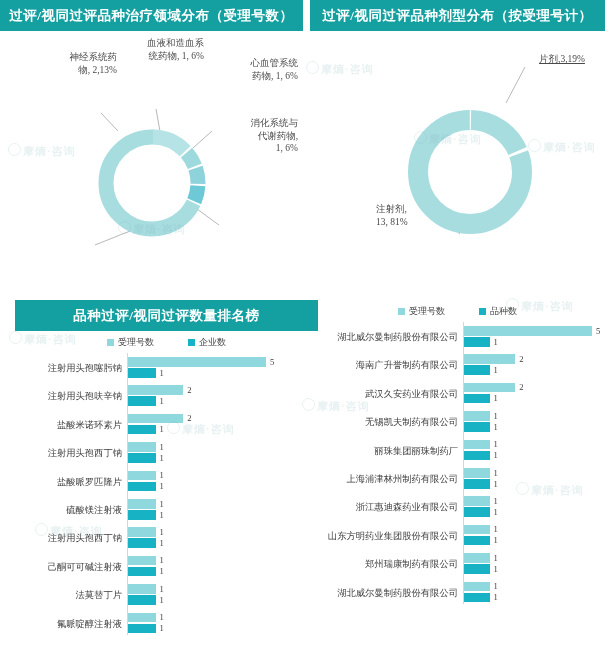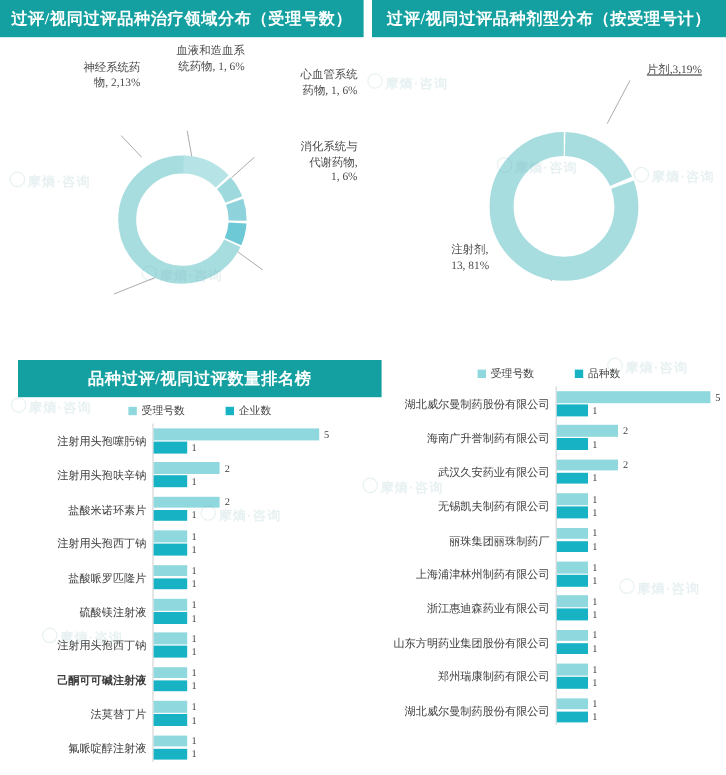--- a/index.html
+++ b/index.html
@@ -248,21 +248,21 @@
             <div class="bar-val" style="left: 144.6px; top: 156.5px;">1</div>
           </div>
           <div class="bc-row">
             <div class="bc-cat" style="top: 179.4px; right: 196px;">注射用头孢西丁钠</div>
             <div class="bar" style="left: 113px; top: 174.4px; width: 27.6px; height: 9.5px; background: rgb(142, 216, 222);"></div>
             <div class="bar-val" style="left: 144.6px; top: 173.9px;">1</div>
             <div class="bar" style="left: 113px; top: 185.4px; width: 27.6px; height: 9.5px; background: rgb(23, 179, 196);"></div>
             <div class="bar-val" style="left: 144.6px; top: 184.9px;">1</div>
           </div>
           <div class="bc-row">
-            <div class="bc-cat" style="top: 207.8px; right: 196px; font-weight: bold;">己酮可可碱注射液</div>
+            <div class="bc-cat" style="top: 207.8px; right: 196px;">己酮可可碱注射液</div>
             <div class="bar" style="left: 113px; top: 202.8px; width: 27.6px; height: 9.5px; background: rgb(142, 216, 222);"></div>
             <div class="bar-val" style="left: 144.6px; top: 202.3px;">1</div>
             <div class="bar" style="left: 113px; top: 213.8px; width: 27.6px; height: 9.5px; background: rgb(23, 179, 196);"></div>
             <div class="bar-val" style="left: 144.6px; top: 213.3px;">1</div>
           </div>
           <div class="bc-row">
             <div class="bc-cat" style="top: 236.2px; right: 196px;">法莫替丁片</div>
             <div class="bar" style="left: 113px; top: 231.2px; width: 27.6px; height: 9.5px; background: rgb(142, 216, 222);"></div>
             <div class="bar-val" style="left: 144.6px; top: 230.7px;">1</div>
             <div class="bar" style="left: 113px; top: 242.2px; width: 27.6px; height: 9.5px; background: rgb(23, 179, 196);"></div>

